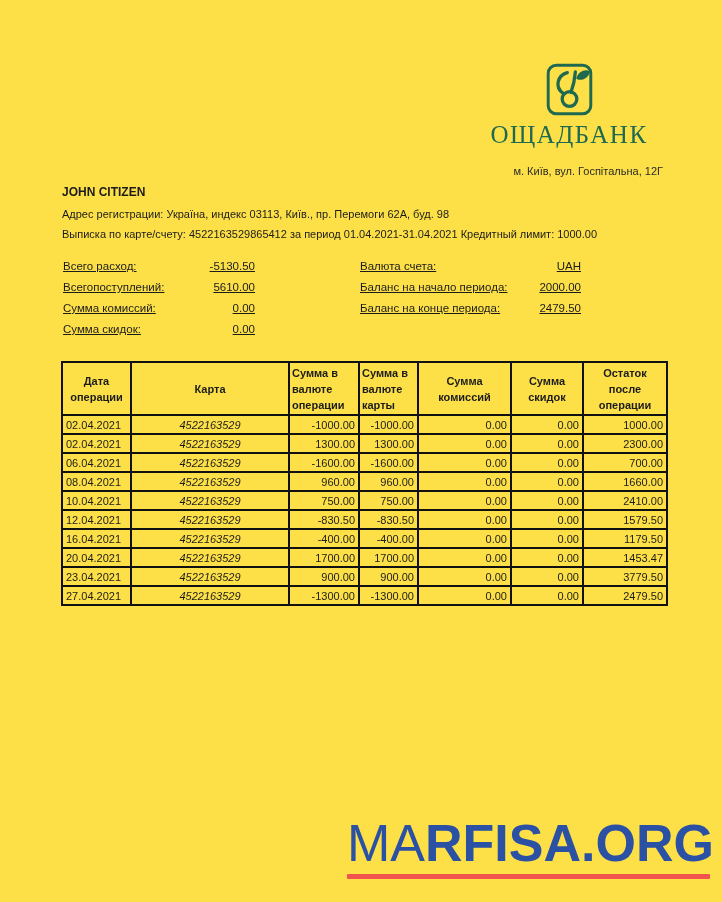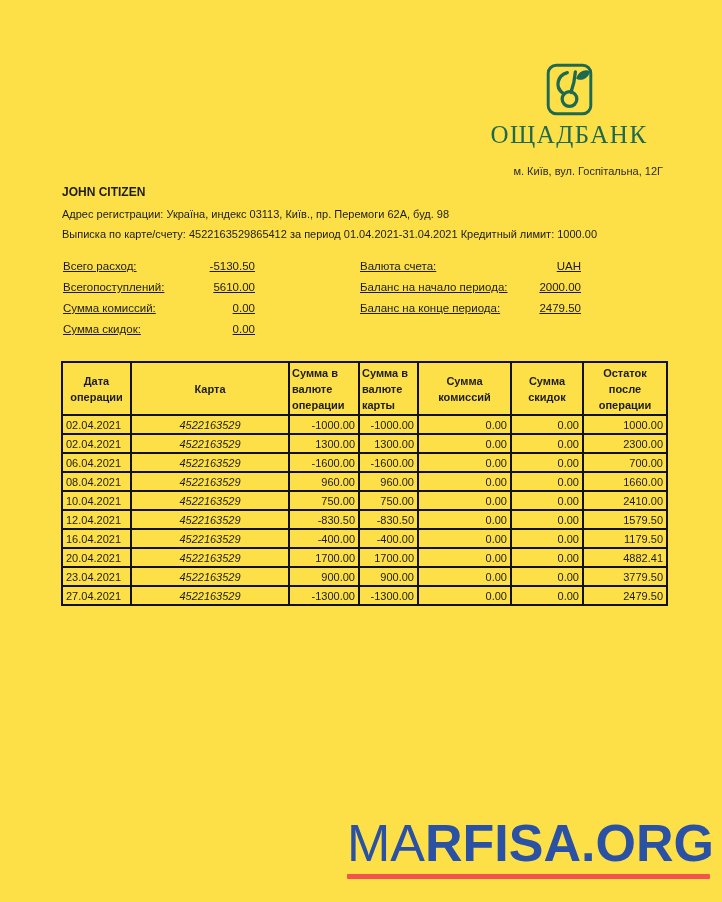--- a/index.html
+++ b/index.html
@@ -191,21 +191,21 @@
           <td class="col5">0.00</td>
           <td class="col6">1179.50</td>
         </tr>
         <tr>
           <td class="col0">20.04.2021</td>
           <td class="col1">4522163529</td>
           <td class="col2">1700.00</td>
           <td class="col3">1700.00</td>
           <td class="col4">0.00</td>
           <td class="col5">0.00</td>
-          <td class="col6">4882.41</td>
+          <td class="col6">1453.47</td>
         </tr>
         <tr>
           <td class="col0">23.04.2021</td>
           <td class="col1">4522163529</td>
           <td class="col2">900.00</td>
           <td class="col3">900.00</td>
           <td class="col4">0.00</td>
           <td class="col5">0.00</td>
           <td class="col6">3779.50</td>
         </tr>

